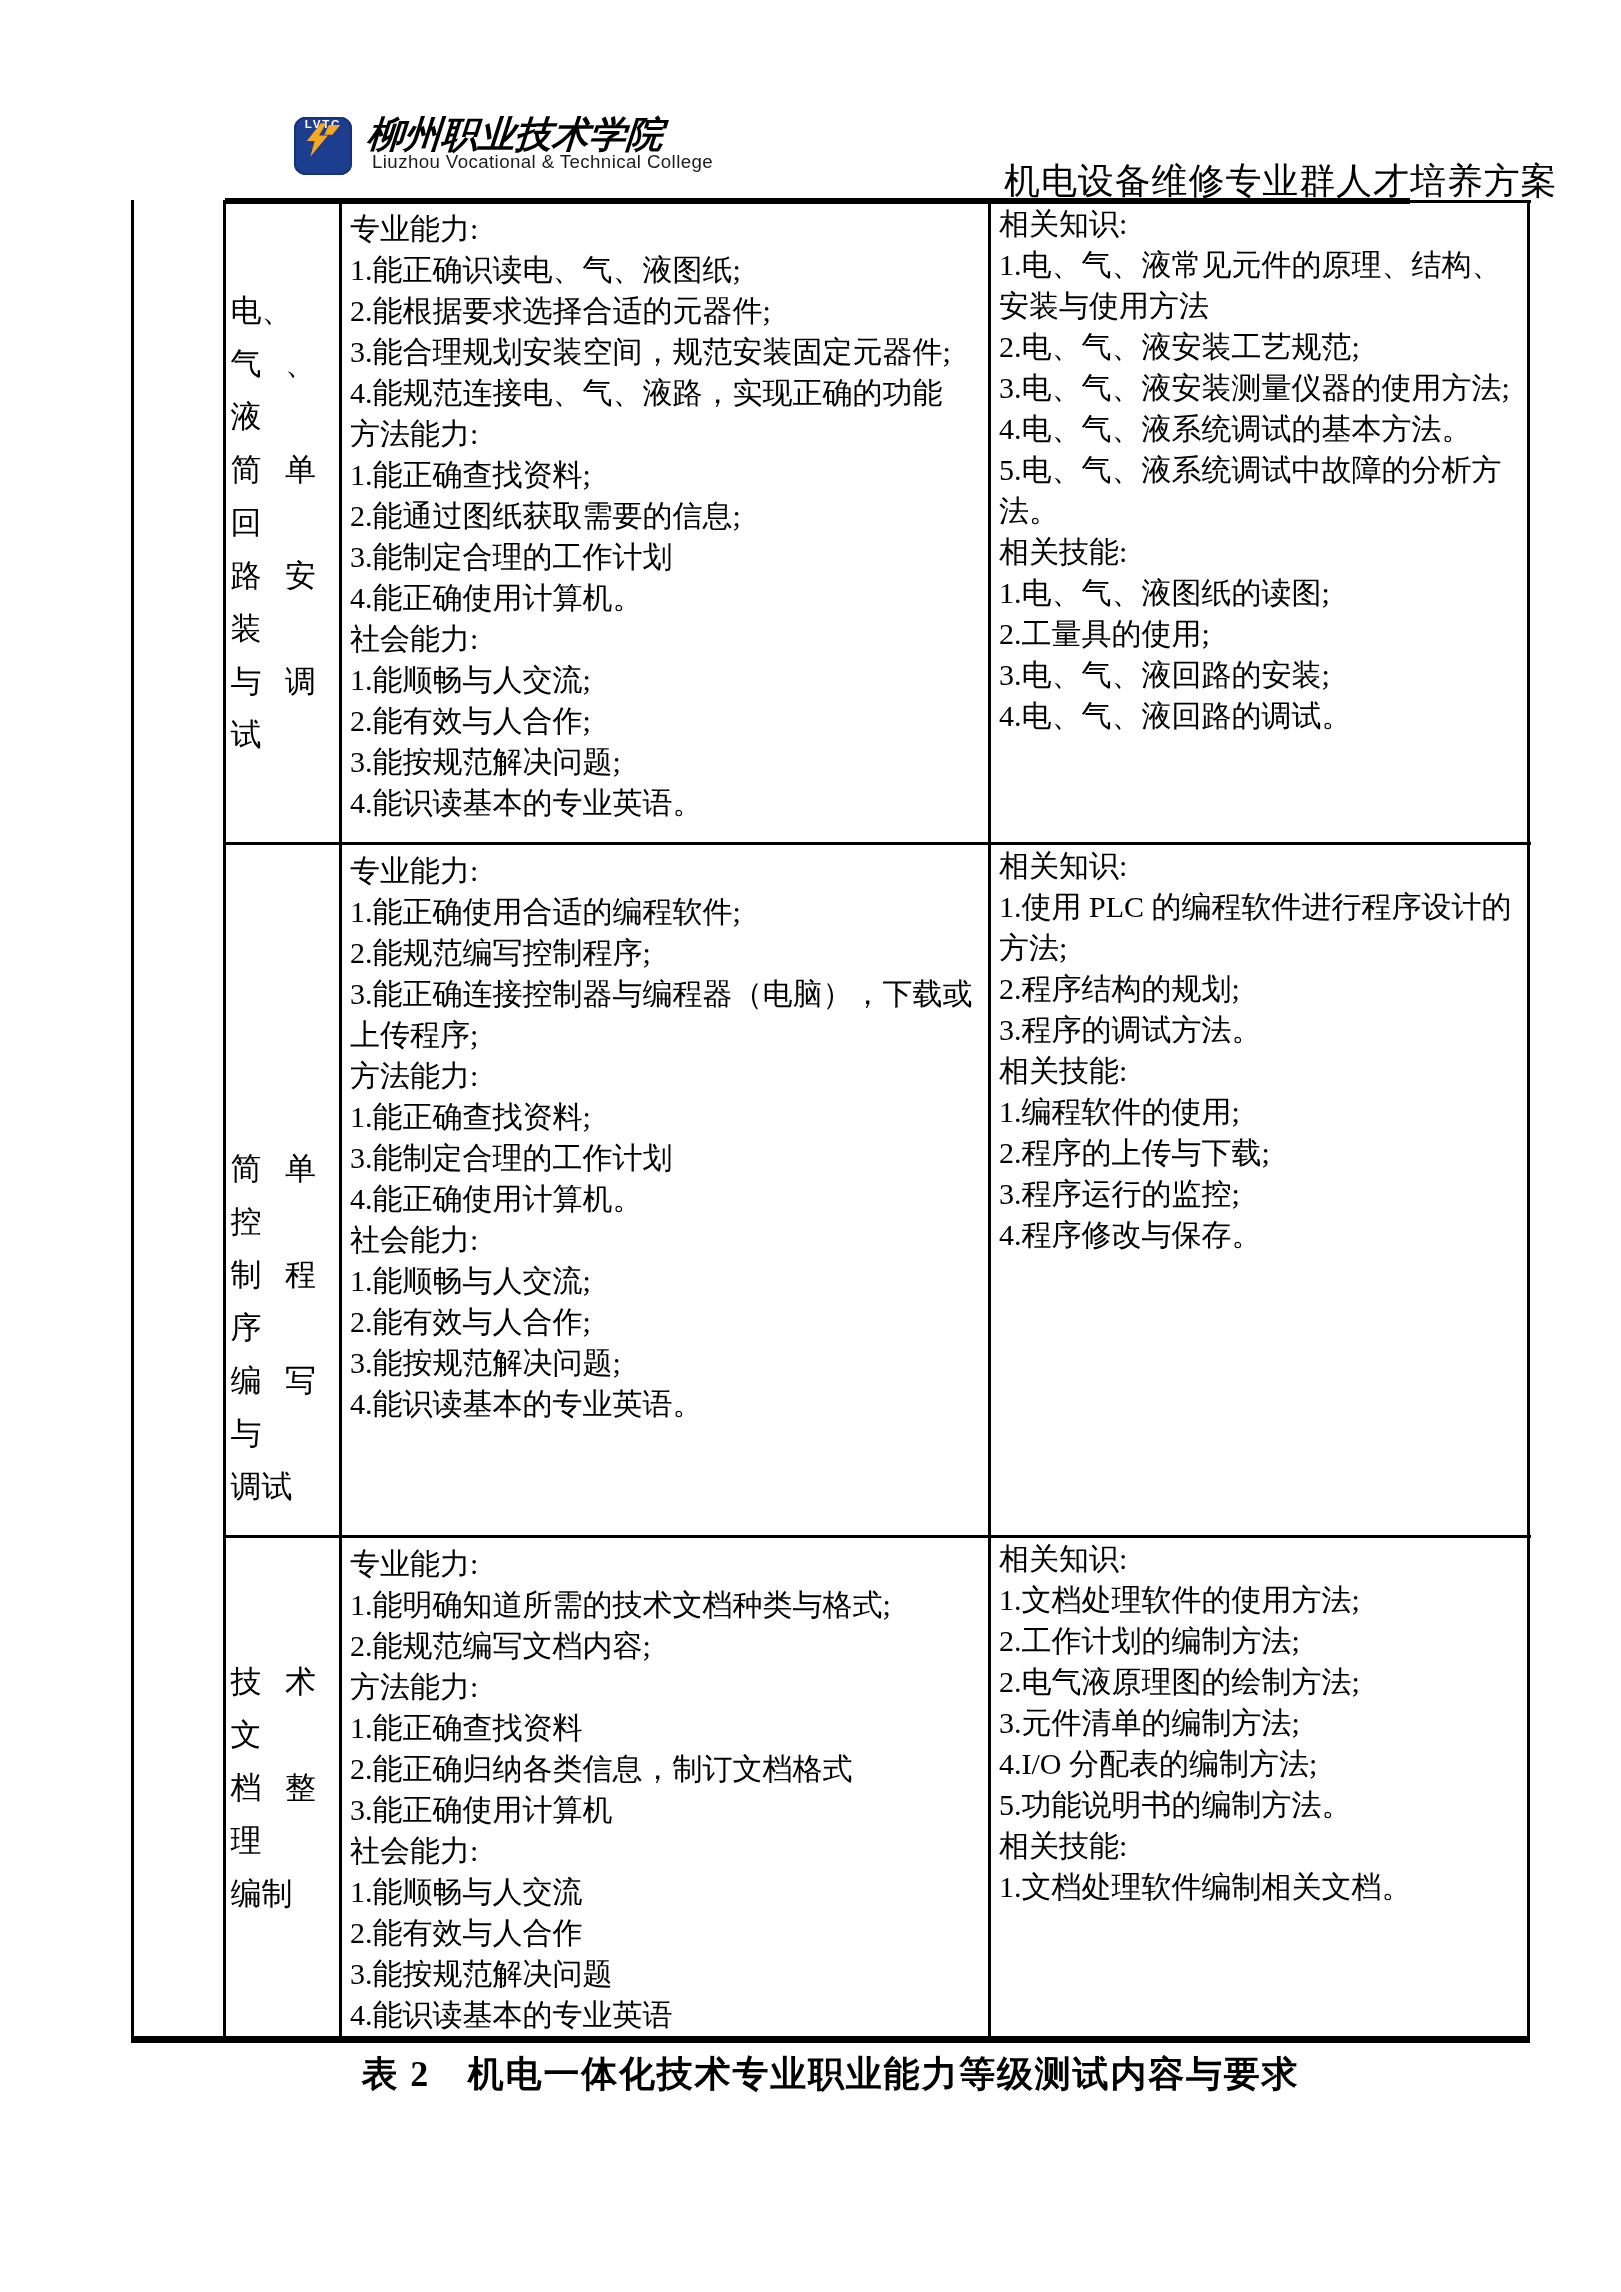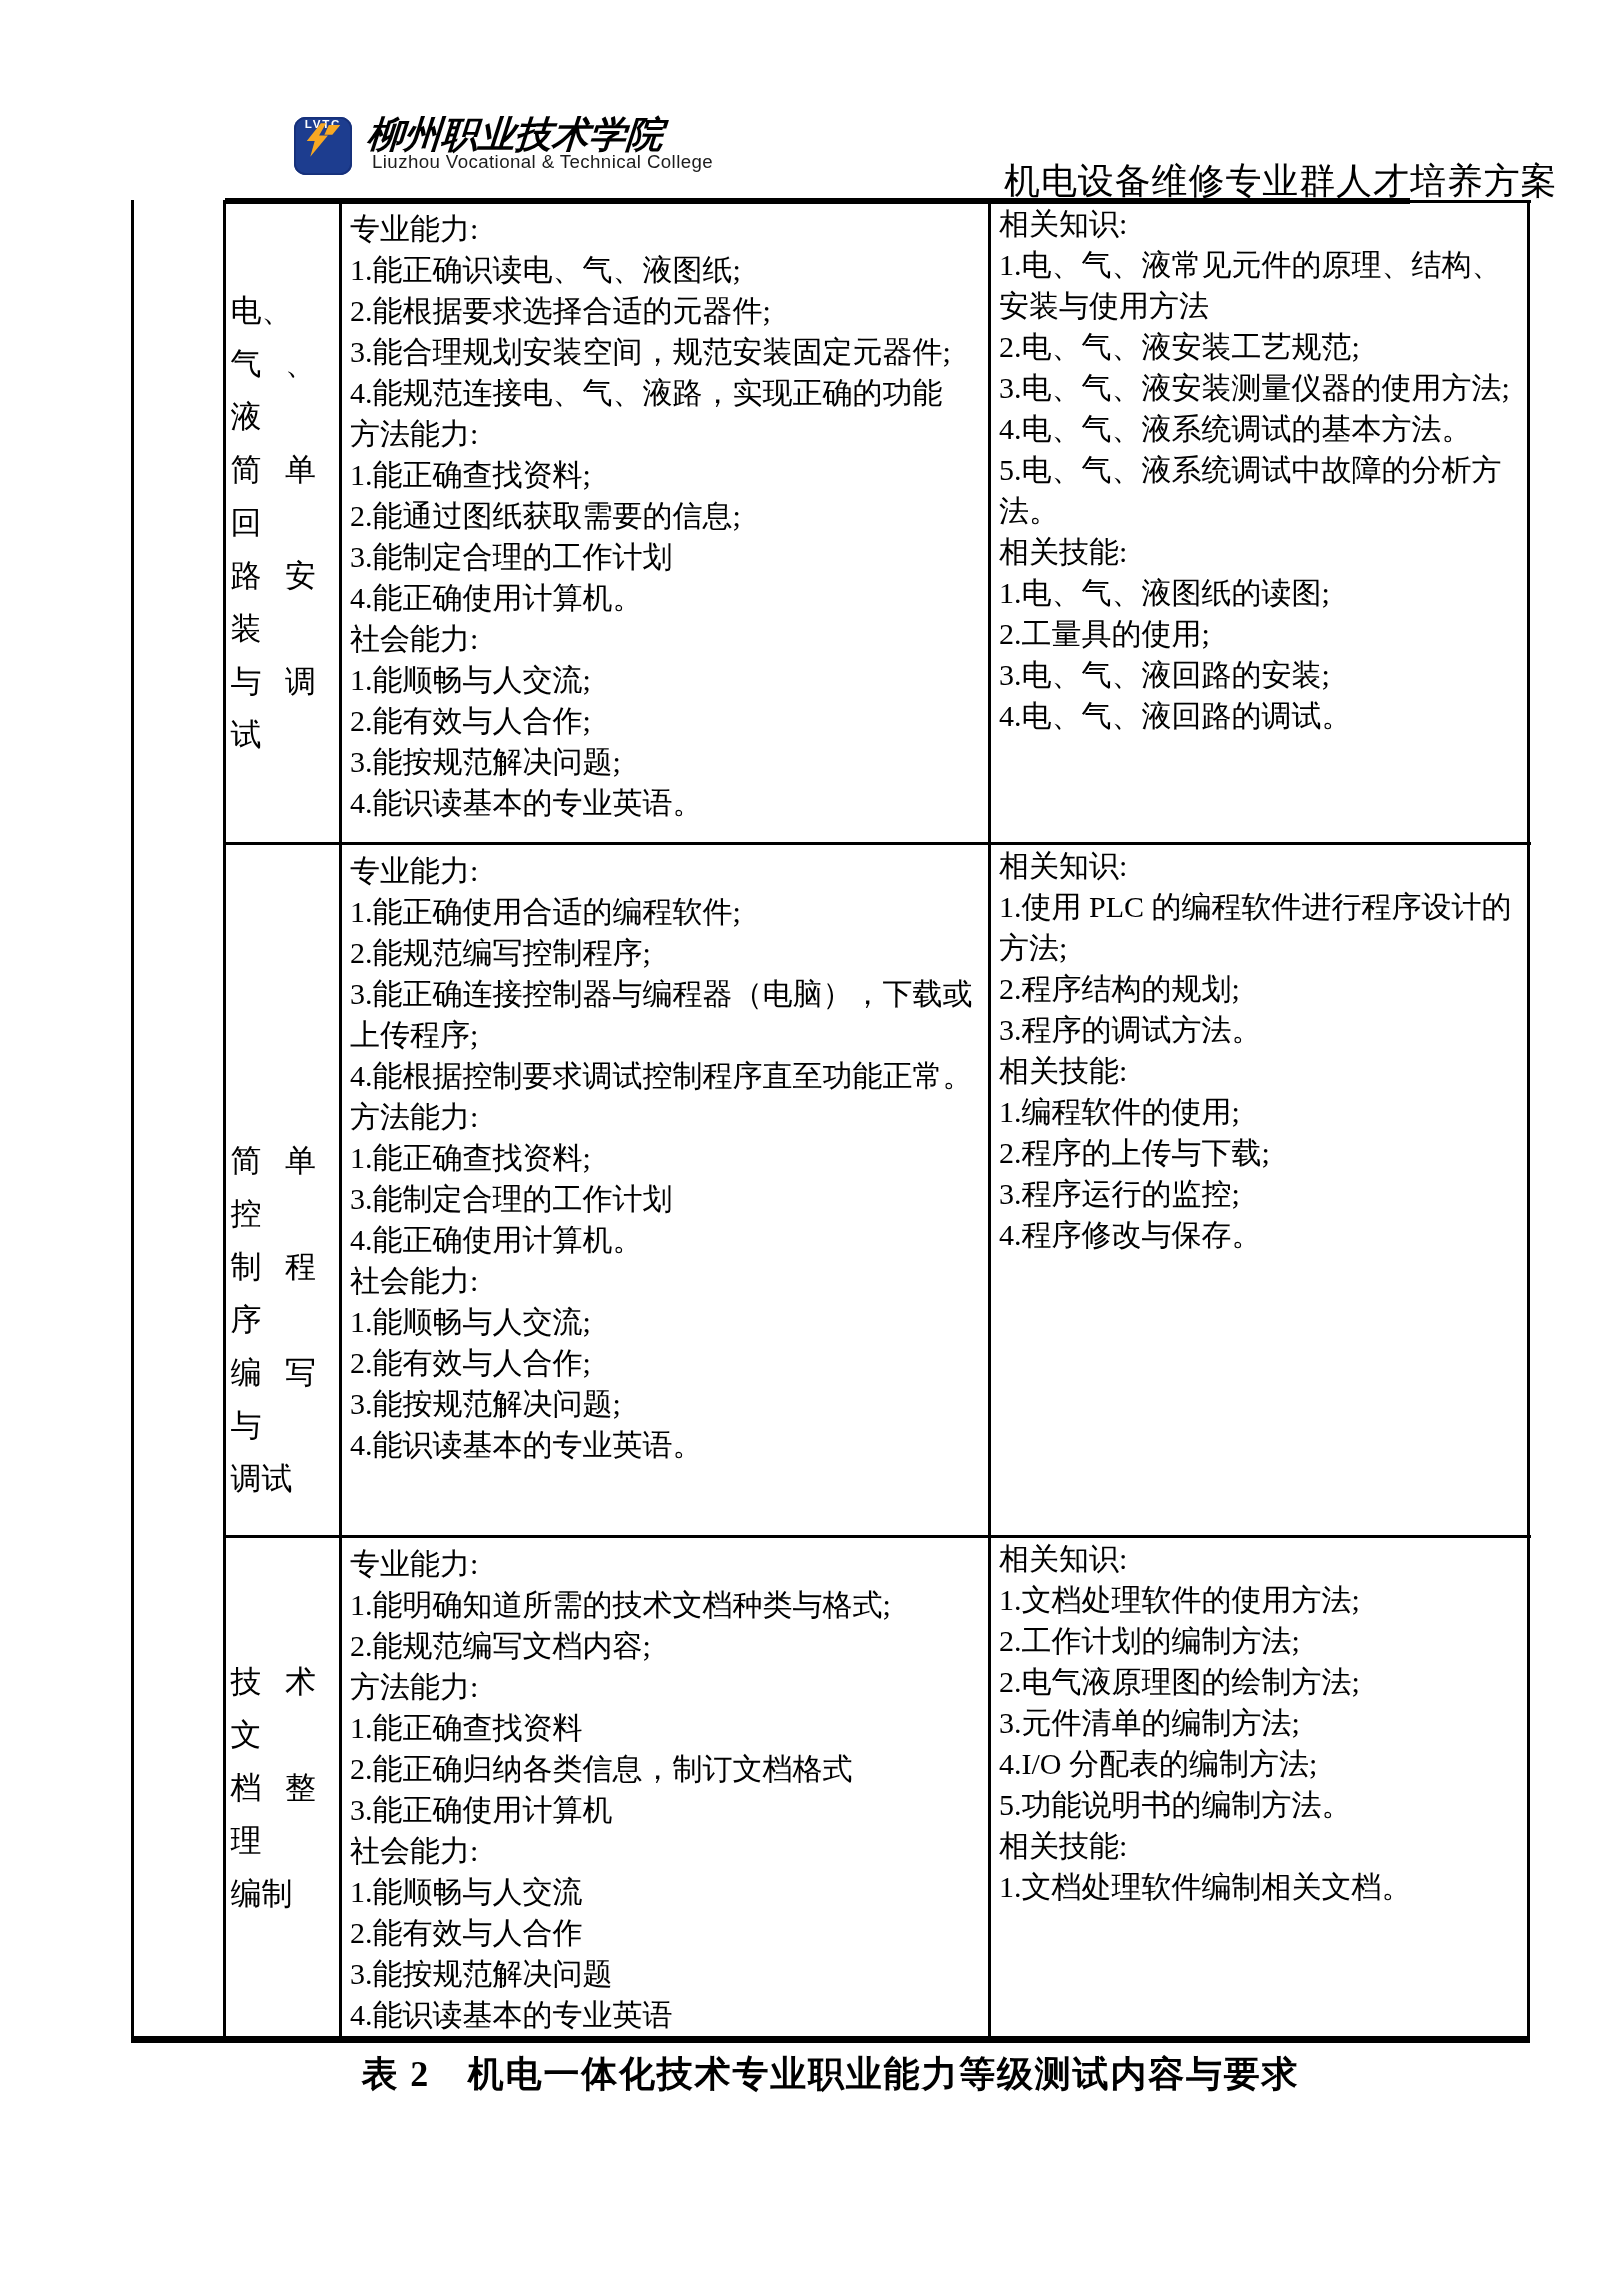--- a/index.html
+++ b/index.html
@@ -23,21 +23,21 @@
   
   .tbl{position:absolute;left:131px;top:200px;width:1399px;height:1843px;box-sizing:border-box;
        border-right:3.6px solid #000;border-bottom:7.1px solid #000;
        display:grid;grid-template-columns:92px 116px 649px 543px;grid-template-rows:642px 693px 501px;}
   .c{box-sizing:border-box;border-left:3.6px solid #000;border-top:3.6px solid #000;overflow:hidden;}
   .spacer{grid-column:1;grid-row:1/4;border-top:none;}
   .tcell{font-size:30px;line-height:41px;padding:5.3px 3.6px 0 8px;}
   .center-v{display:flex;flex-direction:column;padding-top:0;}
   .label-cell{font-size:31px;line-height:53px;padding:0 23px 0 4.5px;display:flex;flex-direction:column;}
   .lbl-center{justify-content:center;}
-  .lbl-bottom{justify-content:flex-end;padding-bottom:30px;}
+  .lbl-bottom{justify-content:flex-end;padding-bottom:22px;}
   .label-cell .line.just{text-align:justify;text-align-last:justify;}
 
   
   .caption{position:absolute;left:131px;top:2050px;width:1399px;text-align:center;
            font-size:36px;font-weight:600;letter-spacing:1.8px;white-space:nowrap;}
 </style>
 </head>
 <body>
 
 <div class="page">
@@ -99,21 +99,20 @@
         <div class="line just">简单控</div>
         <div class="line just">制程序</div>
         <div class="line just">编写与</div>
         <div class="line">调试</div>
       </div>
     <div class="c tcell" style="grid-column:3;grid-row:2">
         <div class="line">专业能力:</div>
         <div class="line">1.能正确使用合适的编程软件;</div>
         <div class="line">2.能规范编写控制程序;</div>
         <div class="line">3.能正确连接控制器与编程器（电脑），下载或上传程序;</div>
-        <div class="line">4.能根据控制要求调试控制程序直至功能正常。</div>
         <div class="line">方法能力:</div>
         <div class="line">1.能正确查找资料;</div>
         <div class="line">3.能制定合理的工作计划</div>
         <div class="line">4.能正确使用计算机。</div>
         <div class="line">社会能力:</div>
         <div class="line">1.能顺畅与人交流;</div>
         <div class="line">2.能有效与人合作;</div>
         <div class="line">3.能按规范解决问题;</div>
         <div class="line">4.能识读基本的专业英语。</div>
       </div>

